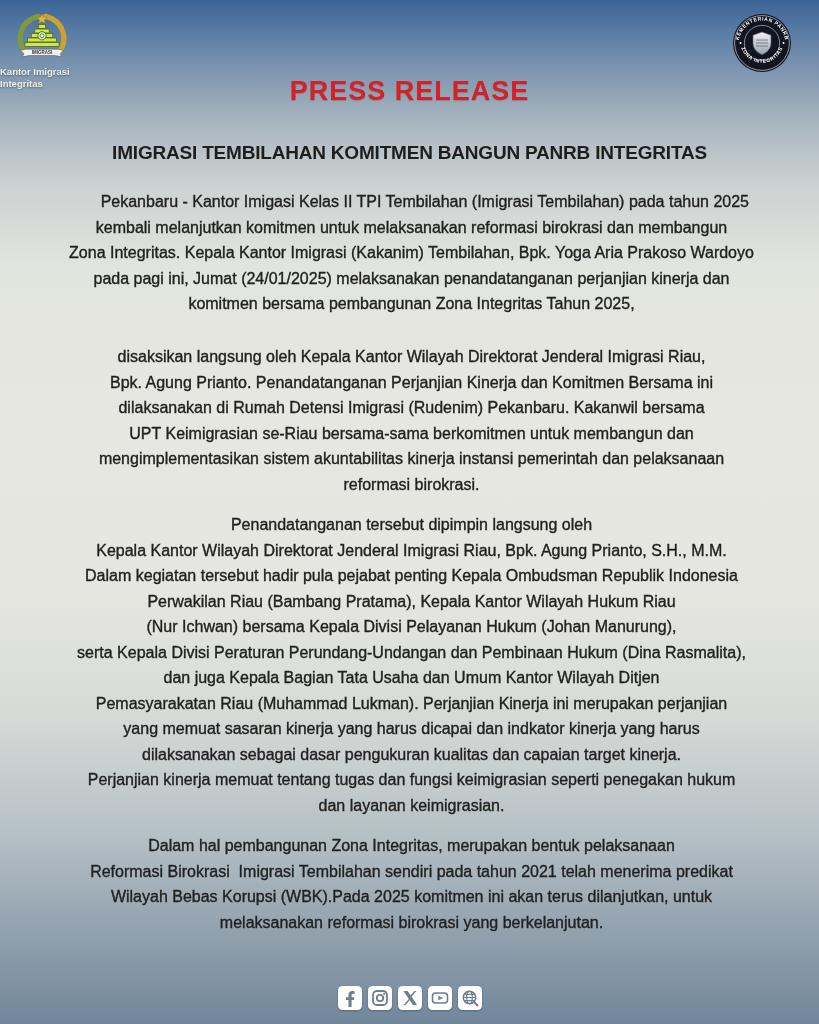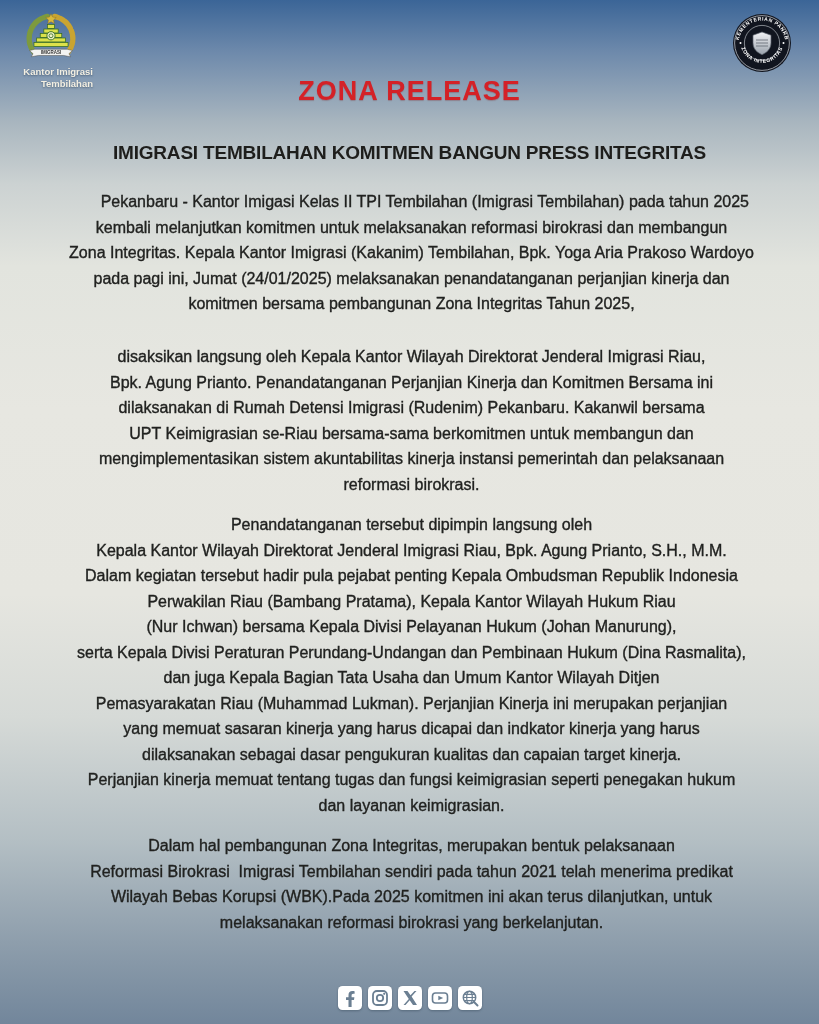--- a/index.html
+++ b/index.html
@@ -9,21 +9,21 @@
     position:relative;
   }
   .page{
     position:absolute;inset:0;width:819px;height:1024px;
     background:linear-gradient(180deg,
       #3b6597 0%, #6d89ab 5%, #a9b6bf 12%, #ccd2d2 18%,
       #e2e4de 26%, #e7e7e1 40%, #e6e6e0 58%, #d6dad7 70%,
       #b4bfc4 82%, #8e9eac 92%, #72869b 100%);
   }
   
-  .logo-block{position:absolute;left:9px;top:12px;width:84px;text-align:right;}
+  .logo-block{position:absolute;left:0;top:12px;width:84px;text-align:left;}
   .logo-emblem{display:block;margin:0 auto;}
   .logo-caption{
     margin-top:2px;font-size:9.5px;font-weight:bold;line-height:11.5px;
     color:#f3efe2;text-shadow:0 1px 2px rgba(20,40,60,.45);
   }
   .badge{position:absolute;right:27px;top:13px;width:60px;height:60px;}
   .press-title{
     position:absolute;top:76px;left:0;right:0;text-align:center;
     font-size:27px;font-weight:bold;letter-spacing:1px;color:#d42127;
     text-shadow:0 1px 1px rgba(120,20,20,.25);
@@ -76,21 +76,21 @@
         <rect x="13" y="34" width="38" height="4.4"></rect>
       </g>
       <circle cx="32" cy="26.5" r="4.6" fill="#eef2c8" stroke="#33691e" stroke-width="1"></circle>
       <circle cx="32" cy="26.5" r="2.2" fill="none" stroke="#33691e" stroke-width=".9"></circle>
 
       <polygon points="8,43 14,41.5 50,41.5 56,43 52,46.5 54,50 46,48.5 18,48.5 10,50 12,46.5" fill="#f4f4f2" stroke="#555" stroke-width=".6"></polygon>
       <text x="32" y="47" text-anchor="middle" font-size="5" font-weight="bold" font-family="Liberation Sans, sans-serif" fill="#333">IMIGRASI</text>
     </svg>
     <div class="logo-caption">
       <div>Kantor Imigrasi</div>
-      <div>Tembilahan</div>
+      <div>Integritas</div>
     </div>
   </div>
 
   <svg class="badge" viewBox="0 0 60 60">
     <defs>
       <linearGradient id="shieldSilver" x1="0" y1="0" x2="0" y2="1">
         <stop offset="0" stop-color="#f2f3f5"></stop>
         <stop offset="1" stop-color="#9aa2ac"></stop>
       </linearGradient>
       <path id="arcTop" d="M 6.5 31 A 23.5 23.5 0 0 1 53.5 31" fill="none"></path>
@@ -104,23 +104,23 @@
     </text>
     <text font-size="5" font-weight="bold" letter-spacing=".6" fill="#ffffff" font-family="Liberation Sans, sans-serif">
       <textPath href="#arcBot" startOffset="50%" text-anchor="middle">ZONA INTEGRITAS</textPath>
     </text>
     <circle cx="8.5" cy="30" r="1" fill="#ffffff"></circle>
     <circle cx="51.5" cy="30" r="1" fill="#ffffff"></circle>
     <path d="M30 19 l9 3.2 v7.5 c0 6.5 -4.2 9.8 -9 12 c-4.8 -2.2 -9 -5.5 -9 -12 v-7.5 z" fill="url(#shieldSilver)" stroke="#5c636d" stroke-width=".7"></path>
     <path d="M24 27 h12 M24 30 h12 M24 33 h12" stroke="#6b727c" stroke-width=".9" fill="none"></path>
   </svg>
 
-  <div class="press-title">ZONA RELEASE</div>
+  <div class="press-title">PRESS RELEASE</div>
 
-  <div class="headline">IMIGRASI TEMBILAHAN KOMITMEN BANGUN PRESS INTEGRITAS</div>
+  <div class="headline">IMIGRASI TEMBILAHAN KOMITMEN BANGUN PANRB INTEGRITAS</div>
 
   <div class="para p1">&nbsp;&nbsp;&nbsp;&nbsp;&nbsp;&nbsp;Pekanbaru - Kantor Imigasi Kelas II TPI Tembilahan (Imigrasi Tembilahan) pada tahun 2025
 kembali melanjutkan komitmen untuk melaksanakan reformasi birokrasi dan membangun
 Zona Integritas. Kepala Kantor Imigrasi (Kakanim) Tembilahan, Bpk. Yoga Aria Prakoso Wardoyo
 pada pagi ini, Jumat (24/01/2025) melaksanakan penandatanganan perjanjian kinerja dan
 komitmen bersama pembangunan Zona Integritas Tahun 2025,</div>
   <div class="para p2">disaksikan langsung oleh Kepala Kantor Wilayah Direktorat Jenderal Imigrasi Riau,
 Bpk. Agung Prianto. Penandatanganan Perjanjian Kinerja dan Komitmen Bersama ini
 dilaksanakan di Rumah Detensi Imigrasi (Rudenim) Pekanbaru. Kakanwil bersama
 UPT Keimigrasian se-Riau bersama-sama berkomitmen untuk membangun dan

